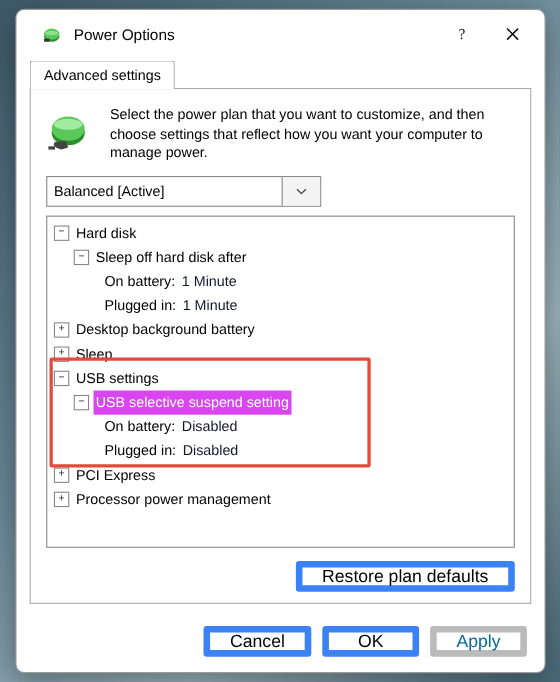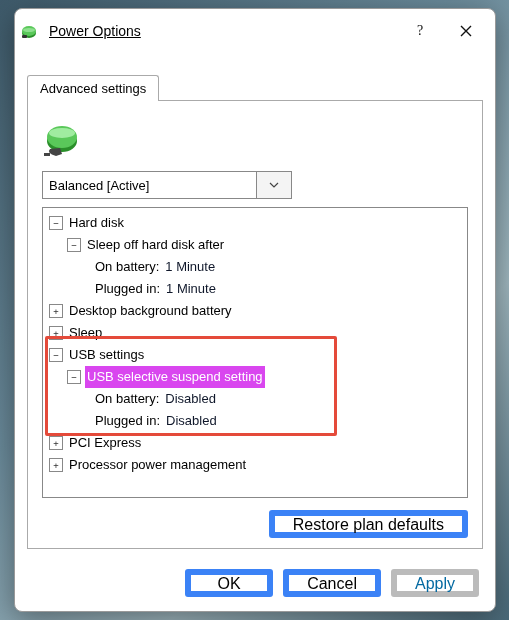--- a/index.html
+++ b/index.html
@@ -1,23 +1,23 @@
 <!DOCTYPE html>
 <html><head>
 <meta charset="utf-8">
 <style>
   html,body{margin:0;padding:0;font-family:"Segoe UI",Tahoma,sans-serif;font-size:13px;color:#000;background:#4a6a7a;}
   .desktop{width:509px;height:620px;position:relative;background:linear-gradient(135deg,#3e5a6a 0%,#6a8a9a 40%,#a0b8c0 70%,#4a6a7a 100%);overflow:hidden;}
   .dialog{position:absolute;left:14px;top:8px;width:480px;height:602px;background:#fff;border:1px solid #999;border-radius:8px;box-shadow:0 8px 30px rgba(0,0,0,.4);display:flex;flex-direction:column;}
-  .titlebar{display:flex;align-items:center;height:44px;padding:0 6px 0 4px;text-decoration:underline;}
+  .titlebar{display:flex;align-items:center;height:44px;padding:0 6px 0 22px;}
   .titlebar .icon{width:20px;height:20px;margin-right:10px;display:flex;align-items:center;justify-content:center;}
   .titlebar .title{flex:1;font-size:14px;}
   .titlebar .tbtn{width:46px;height:34px;display:flex;align-items:center;justify-content:center;color:#111;cursor:default;border-radius:4px;}
   .body{flex:1;padding:0 12px 10px 12px;display:flex;flex-direction:column;}
-  .tabs{display:flex;align-items:flex-end;height:28px;margin-top:20px;}
+  .tabs{display:flex;align-items:flex-end;height:28px;}
   .tab{padding:5px 12px;border:1px solid #aaa;border-bottom:none;background:#fff;border-radius:3px 3px 0 0;font-size:13px;position:relative;z-index:2;}
   .panel{flex:1;border:1px solid #aaa;margin-top:-1px;padding:14px 14px 10px 14px;display:flex;flex-direction:column;background:#fff;}
   .intro{display:flex;gap:14px;margin-bottom:12px;}
   .intro .bigicon{width:44px;height:44px;flex:none;}
   .intro .text{line-height:1.35;}
   .plan-select{display:flex;align-items:stretch;margin-bottom:8px;}
   .plan-select .combo{flex:0 0 248px;height:26px;border:1px solid #888;display:flex;align-items:center;padding:0;background:#fff;}
   .plan-select .combo span{padding:0 6px;}
   .plan-select .combo .chev{margin-left:auto;border-left:1px solid #888;width:22px;height:100%;display:flex;align-items:center;justify-content:center;background:#f4f4f4;}
   .tree-wrap{flex:1;border:1px solid #888;position:relative;overflow:hidden;background:#fff;}
@@ -76,20 +76,21 @@
       <div class="intro">
         <div class="bigicon">
           <svg viewBox="0 0 44 44" width="44" height="44">
             <ellipse cx="20" cy="26" rx="15" ry="11" fill="#2a8f2a"></ellipse>
             <ellipse cx="20" cy="22" rx="15" ry="11" fill="#5ac85a"></ellipse>
             <ellipse cx="20" cy="18" rx="13" ry="5" fill="#a0eca0"></ellipse>
             <path d="M8 34 q-4 4 6 7 l6 -2 l-2 -6 z" fill="#444"></path>
             <rect x="2" y="38" width="6" height="3" fill="#444"></rect>
           </svg>
         </div>
+        <div class="text">Select the power plan that you want to customize, and then choose settings that reflect how you want your computer to manage power.</div>
       </div>
 
       <div class="plan-select">
         <div class="combo">
           <span>Balanced [Active]</span>
           <span class="chev">
             <svg width="10" height="6" viewBox="0 0 10 6">
                   <path d="M1 1 L5 5 L9 1" stroke="#444" stroke-width="1.2" fill="none"></path>
                 </svg>
           </span>
@@ -150,19 +151,19 @@
         <div class="redbox" style="left:2px;top:128px;width:286px;height:94px;"></div>
       </div>
 
       <div class="restore-row">
         <button class="btn">Restore plan defaults</button>
       </div>
     </div>
   </div>
 
   <div class="footer">
+    <button class="btn">Cancel</button>
     <button class="btn">OK</button>
-    <button class="btn">Cancel</button>
     <button class="btn disabled">Apply</button>
   </div>
 </div>
 
 </div>
 
 </body></html>

